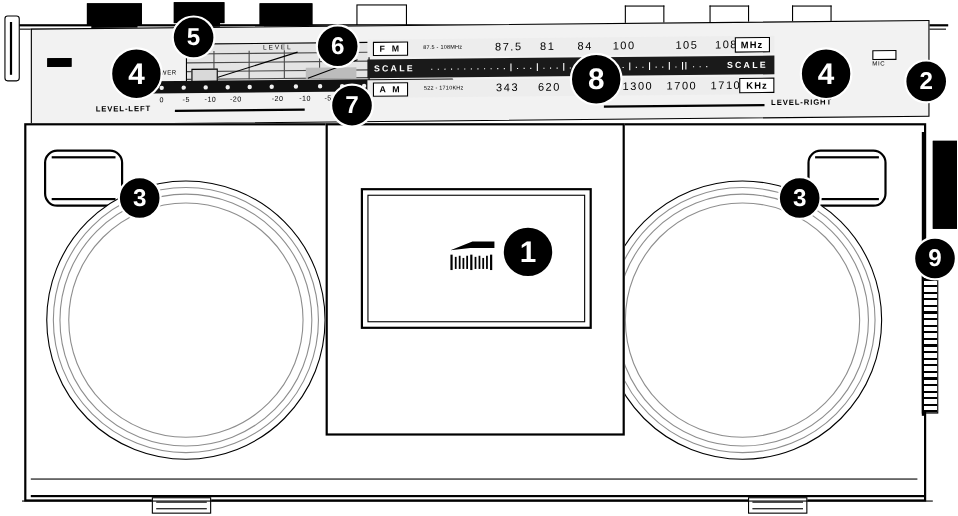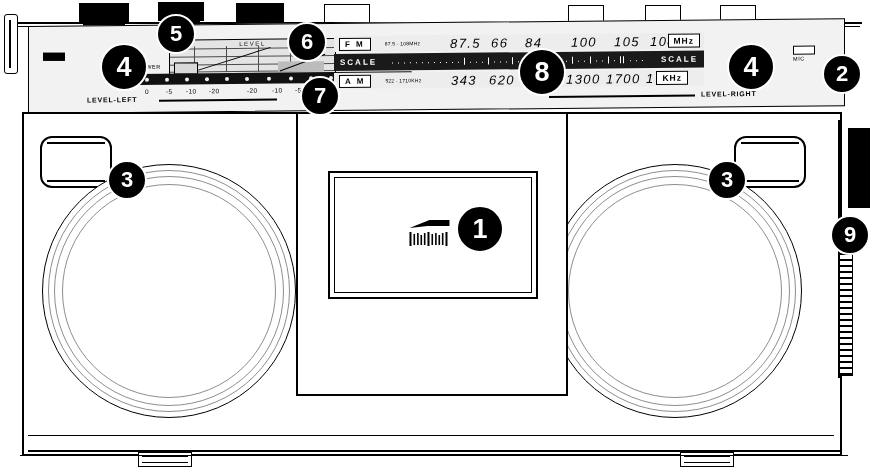--- a/index.html
+++ b/index.html
@@ -44,21 +44,21 @@
 
   
   .dialbar{position:absolute;background:#1a1a1a;color:#fff;
            display:flex;align-items:center;}
   .dialbar.light{background:#ededed;color:#000;}
   .band-chip{background:#fff;color:#000;font-weight:bold;font-size:8px;
              letter-spacing:2px;padding:1px 5px;border:1px solid #000;}
   .unit-chip{background:#fff;color:#000;font-weight:bold;font-size:8.5px;
              letter-spacing:1px;padding:1px 5px;border:1px solid #000;}
   .freqrange{font-size:5px;letter-spacing:.2px;}
-  .freqnum{font-size:13px;letter-spacing:1.4px;position:absolute;font-style:italic;}
+  .freqnum{font-size:10px;letter-spacing:1.4px;position:absolute;}
   .scaleword{font-size:8px;letter-spacing:2px;font-weight:bold;}
   .ticks{position:absolute;top:50%;margin-top:-5px;height:10px;}
   .ticks i{position:absolute;bottom:2px;width:1px;background:#fff;}
   .ticks u{position:absolute;bottom:3.5px;width:1px;height:1px;background:#fff;}
 
   
   #cabinet{position:absolute;left:22px;top:112px;width:816px;height:340px;
            border:2px solid #000;background:#fff;}
   .spk-ring{position:absolute;border:1.6px solid #000;border-radius:50%;background:#fff;}
   .spk-ring.thin{border-width:1px;border-color:#8e8e8e;}
@@ -192,23 +192,23 @@
 
       <div class="lbl" style="position:absolute;left:58px;top:70px;font-size:7px;font-weight:bold;letter-spacing:.8px;">LEVEL-LEFT</div>
       <div class="lbl" style="position:absolute;left:672px;top:70px;font-size:7px;font-weight:bold;letter-spacing:.8px;">LEVEL-RIGHT</div>
       <div class="hline" style="left:130px;top:74px;width:118px;"></div>
       <div class="hline" style="left:520px;top:74px;width:146px;"></div>
 
       <div class="dialbar light" style="left:305px;top:12px;width:370px;height:16px;">
         <span class="band-chip" style="margin-left:5px;">F M</span>
         <span class="freqrange" style="margin-left:14px;">87.5 - 108MHz</span>
         <span class="freqnum" style="left:116px;">87.5</span>
-        <span class="freqnum" style="left:157px;">66</span>
+        <span class="freqnum" style="left:157px;">81</span>
         <span class="freqnum" style="left:191px;">84</span>
-        <span class="freqnum" style="left:237px;">100</span>
+        <span class="freqnum" style="left:223px;">100</span>
         <span class="freqnum" style="left:280px;">105</span>
         <span class="freqnum" style="left:316px;">108</span>
         <span class="unit-chip" style="position:absolute;right:4px;">MHz</span>
       </div>
 
       <div class="dialbar" style="left:305px;top:30px;width:370px;height:17px;">
         <span class="scaleword" style="margin-left:6px;">SCALE</span>
         <div class="ticks" style="left:58px;width:254px;">
           <u style="left:0px;"></u>
             <u style="left:6px;"></u>
@@ -259,21 +259,21 @@
 
       <div class="dialbar light" style="left:305px;top:49px;width:370px;height:16px;">
         <span class="band-chip" style="margin-left:5px;">A M</span>
         <span class="freqrange" style="margin-left:14px;">522 - 1710KHz</span>
         <span class="freqnum" style="left:117px;">343</span>
         <span class="freqnum" style="left:155px;">620</span>
         <span class="freqnum" style="left:192px;">950</span>
         <span class="freqnum" style="left:232px;">1300</span>
         <span class="freqnum" style="left:272px;">1700</span>
         <span class="freqnum" style="left:312px;">1710</span>
-        <span class="unit-chip" style="position:absolute;right:16px;">KHz</span>
+        <span class="unit-chip" style="position:absolute;right:0;">KHz</span>
       </div>
 
       <div class="minibox" style="left:764px;top:26px;width:20px;height:7px;"></div>
       <div class="tinylbl" style="left:764px;top:36px;">MIC</div>
     </div>
   </div>
 
   <div id="cabinet">
 
     <div class="tweeter" style="left:16px;top:22px;width:68px;height:48px;"></div>

